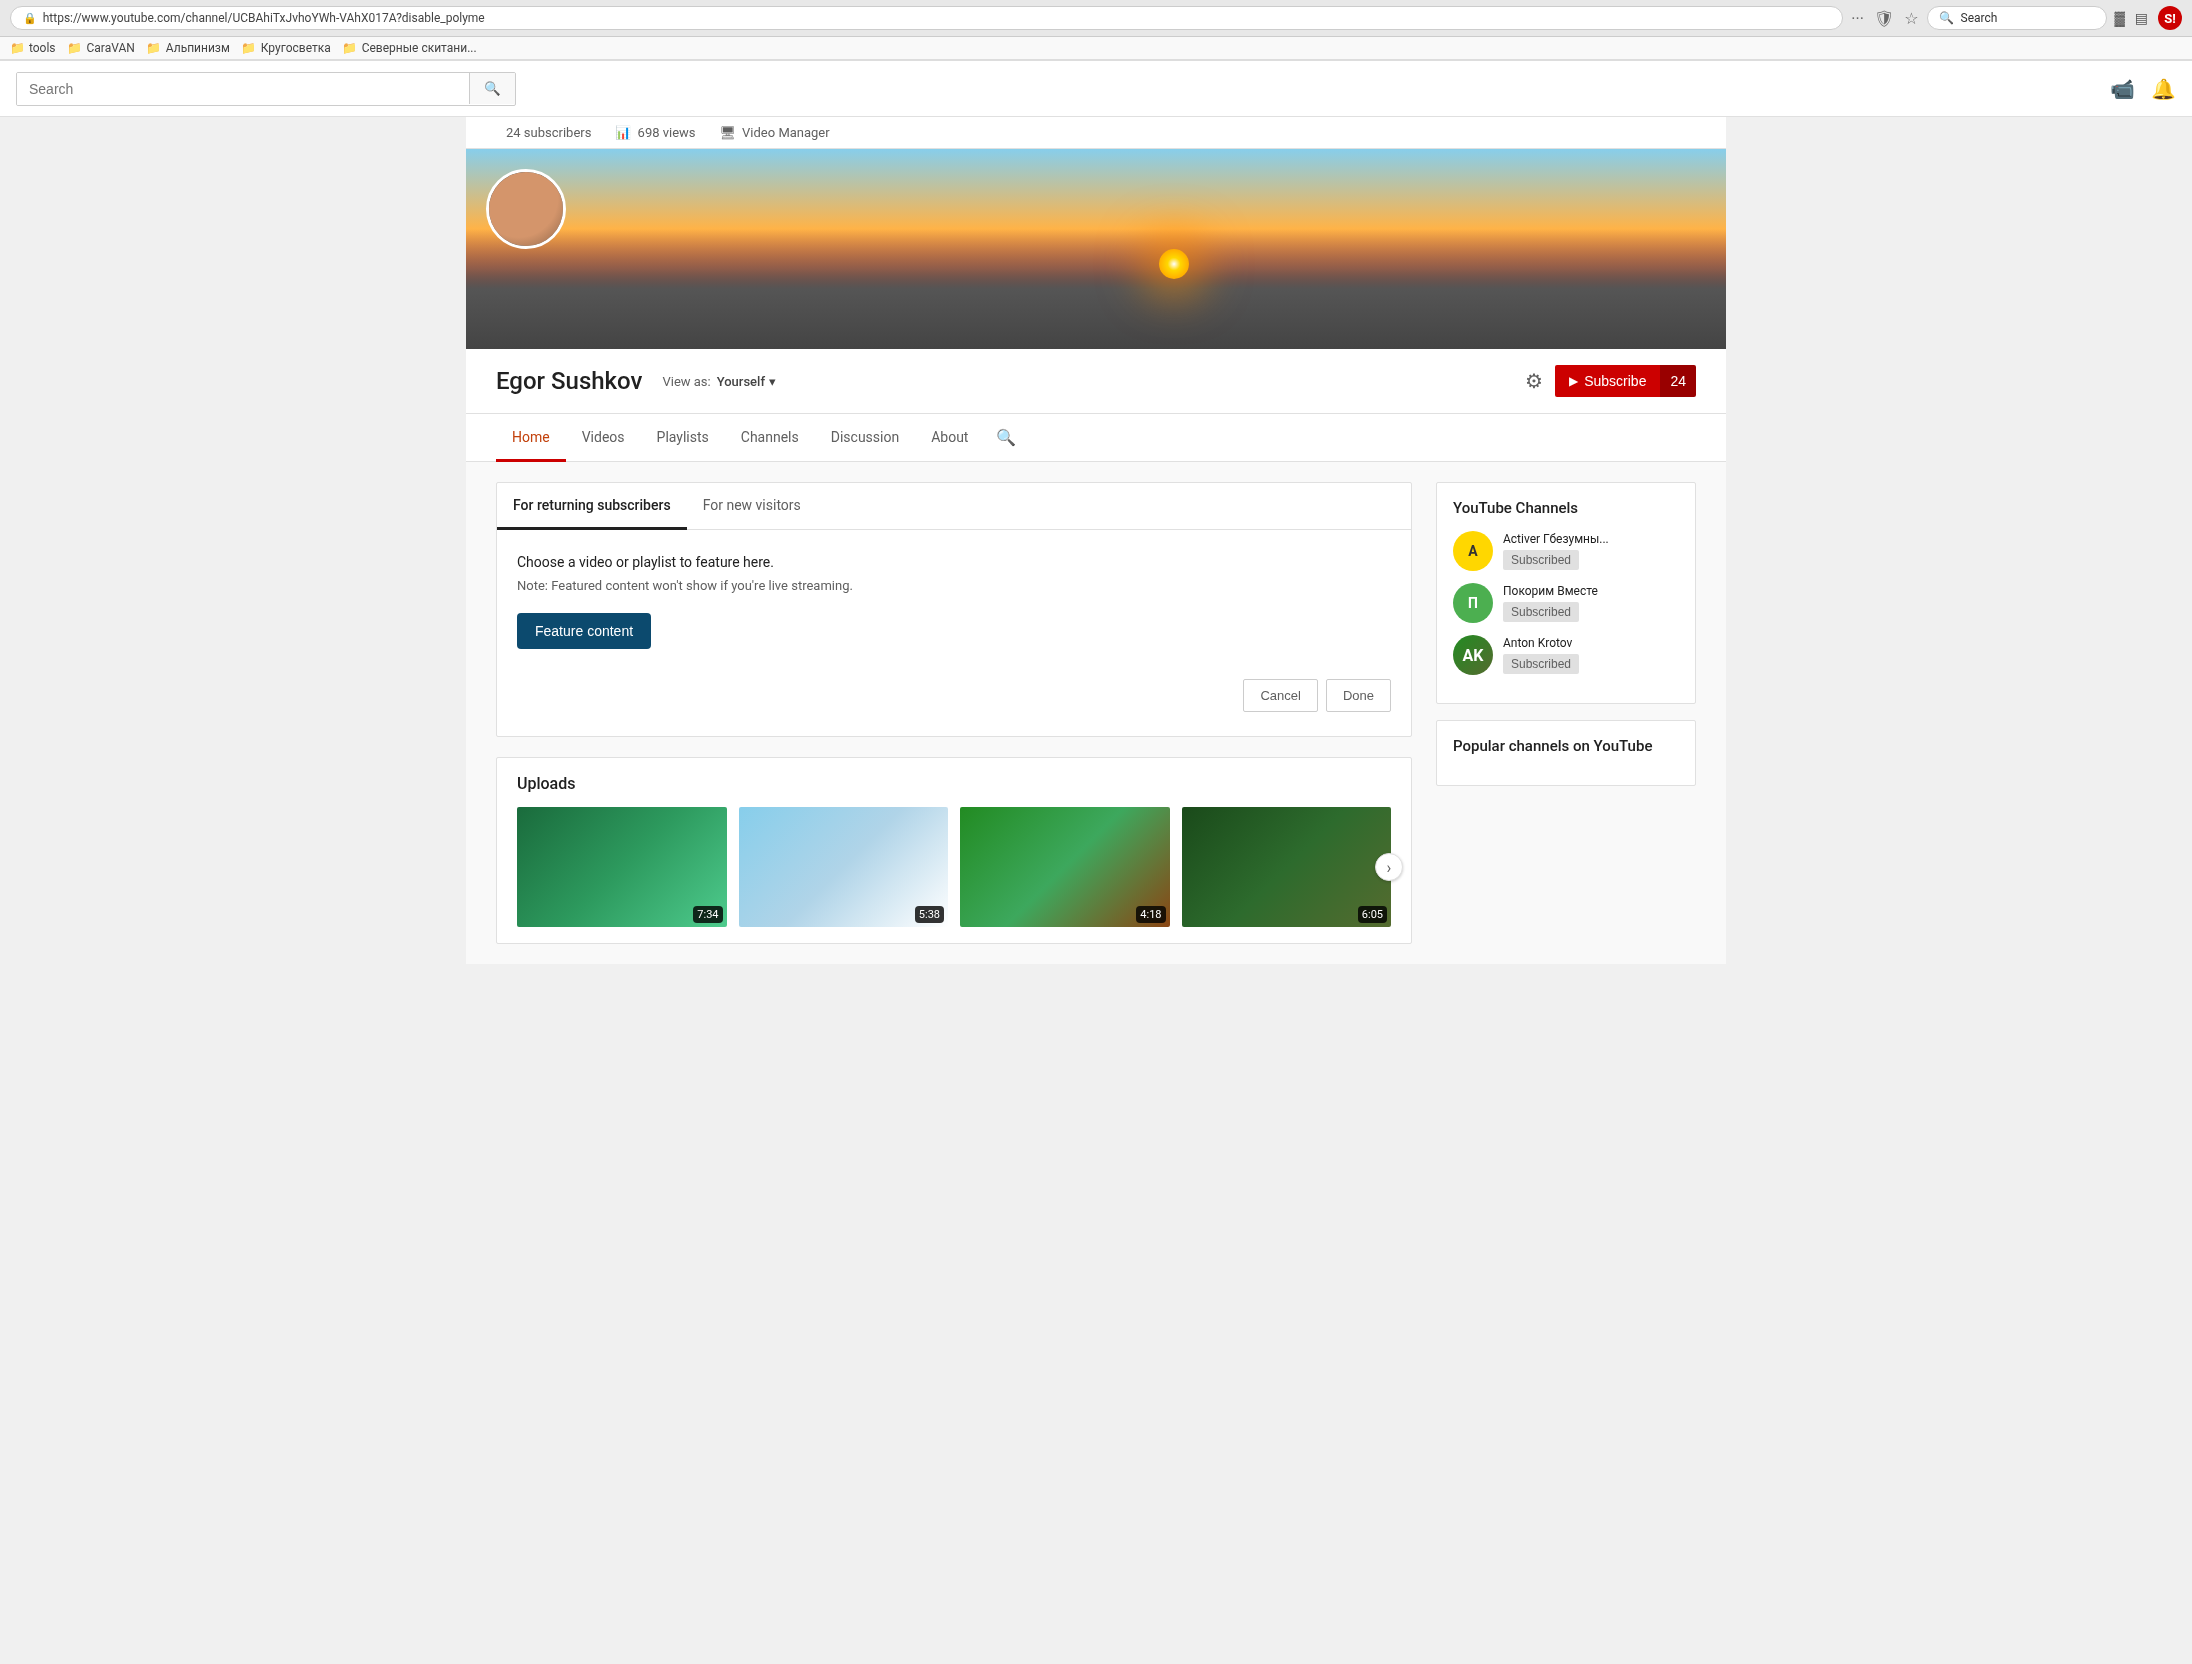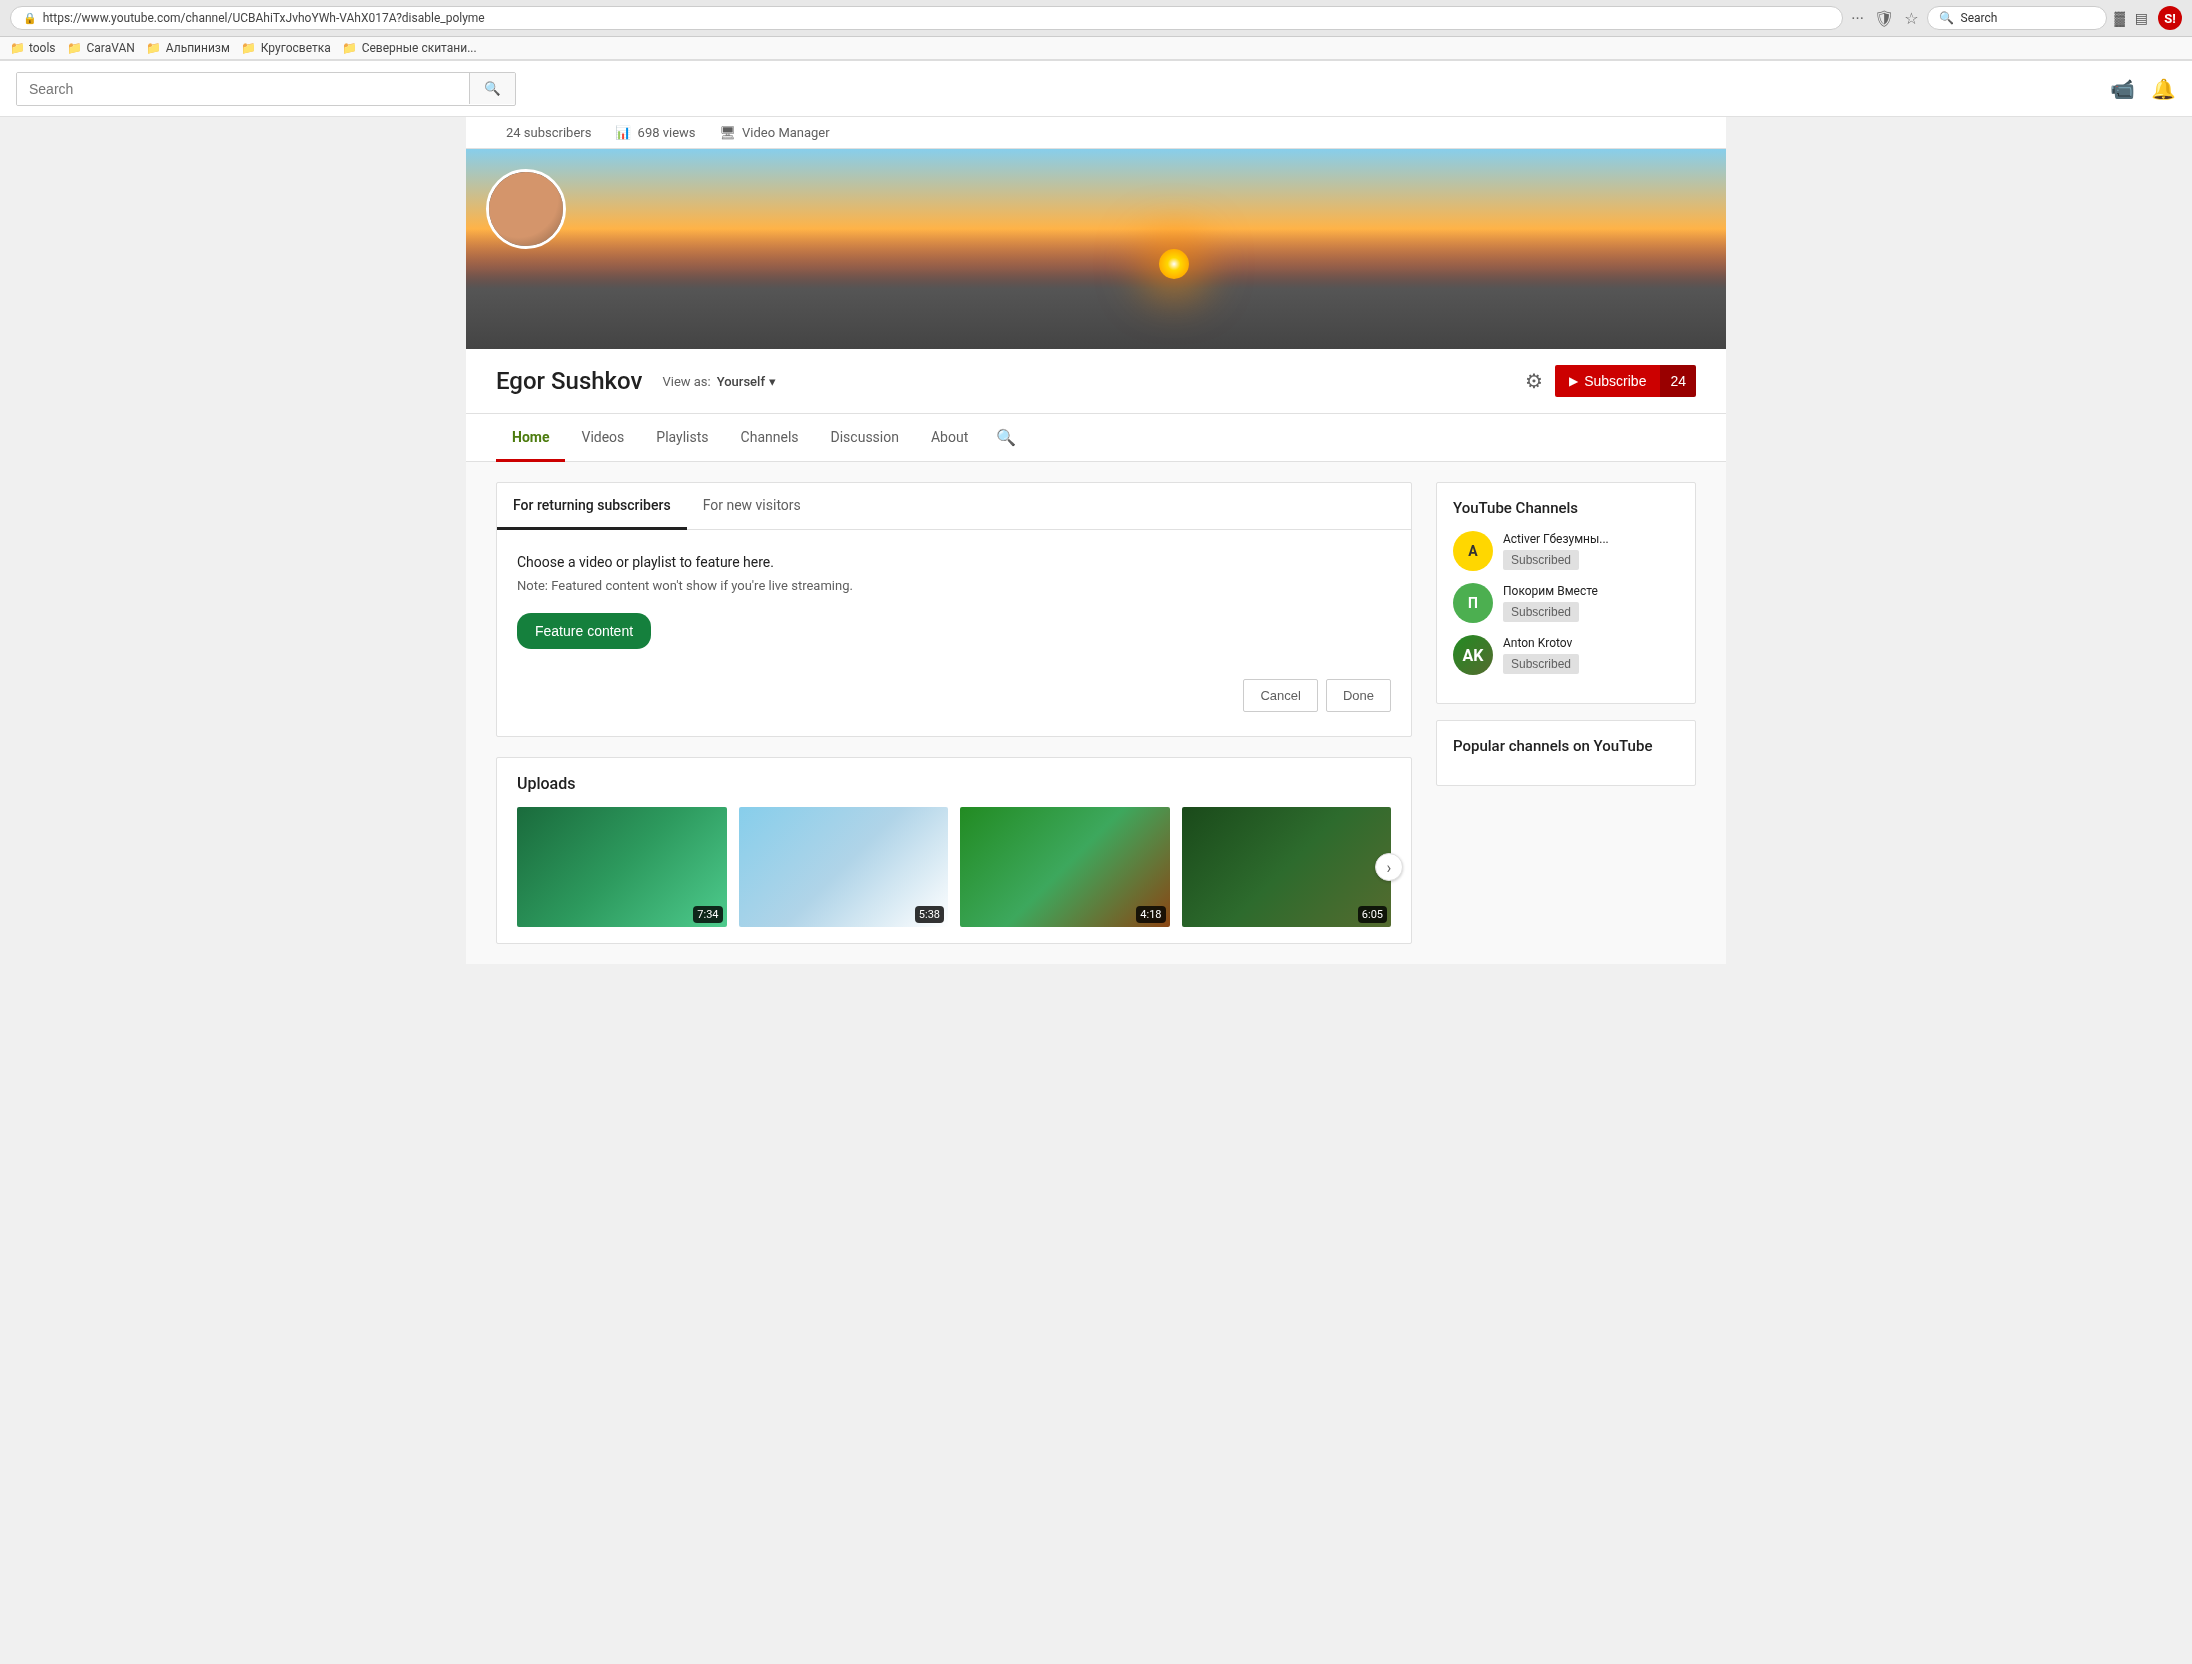--- a/index.html
+++ b/index.html
@@ -47,37 +47,37 @@
     .channel-actions { margin-left: auto; display: flex; align-items: center; gap: 12px; }
     .settings-icon { color: #606060; font-size: 20px; cursor: pointer; }
     .subscribe-btn { display: flex; align-items: center; gap: 0; border-radius: 2px; overflow: hidden; cursor: pointer; }
     .subscribe-btn-main { background: #cc0000; color: white; border: none; padding: 8px 14px; font-size: 14px; font-weight: 500; display: flex; align-items: center; gap: 6px; cursor: pointer; }
     .subscribe-btn-main .yt-logo { font-size: 12px; }
     .subscribe-count { background: #990000; color: white; border: none; padding: 8px 10px; font-size: 14px; font-weight: 500; cursor: pointer; }
 
     
     .channel-tabs { display: flex; align-items: center; padding: 0 30px; border-bottom: 1px solid #e0e0e0; background: white; }
     .tab-item { padding: 14px 16px; font-size: 14px; color: #606060; cursor: pointer; border-bottom: 3px solid transparent; margin-bottom: -1px; }
-    .tab-item.active { color: #4d7c0f; border-bottom-color: #cc0000; font-weight: 700; }
+    .tab-item.active { color: #c2410c; border-bottom-color: #cc0000; font-weight: 400; }
     .tab-search { margin-left: 4px; color: #606060; cursor: pointer; font-size: 16px; padding: 14px 8px; }
 
     
     .main-content { display: flex; gap: 0; padding: 20px 30px; background: #f9f9f9; }
     .content-left { flex: 1; }
     .content-right { width: 260px; margin-left: 24px; }
 
     
     .feature-panel { background: white; border: 1px solid #e0e0e0; border-radius: 2px; margin-bottom: 20px; }
     .feature-tabs { display: flex; border-bottom: 1px solid #e0e0e0; }
     .feature-tab { padding: 14px 16px; font-size: 14px; cursor: pointer; border-bottom: 3px solid transparent; margin-bottom: -1px; color: #606060; }
     .feature-tab.active { color: #212121; border-bottom-color: #212121; font-weight: 500; }
     .feature-body { padding: 24px 20px; }
     .feature-body p { color: #212121; margin-bottom: 8px; font-size: 14px; }
     .feature-body .note { color: #606060; font-size: 13px; margin-bottom: 20px; }
-    .feature-content-btn { background: #15803d; color: white; border: none; padding: 10px 18px; font-size: 14px; font-weight: 500; border-radius: 14px; cursor: pointer; margin-bottom: 30px; }
+    .feature-content-btn { background: #0c4a6e; color: white; border: none; padding: 10px 18px; font-size: 14px; font-weight: 500; border-radius: 4px; cursor: pointer; margin-bottom: 30px; }
     .feature-actions { display: flex; justify-content: flex-end; gap: 8px; padding: 0; align-items: center; }
     .btn-cancel { background: white; color: #606060; border: 1px solid #ccc; padding: 8px 16px; font-size: 13px; border-radius: 2px; cursor: pointer; }
     .btn-done { background: white; color: #606060; border: 1px solid #ccc; padding: 8px 16px; font-size: 13px; border-radius: 2px; cursor: pointer; }
 
     
     .uploads-section { background: white; border: 1px solid #e0e0e0; border-radius: 2px; padding: 16px 20px; }
     .uploads-title { font-size: 16px; font-weight: 500; color: #212121; margin-bottom: 14px; }
     .video-grid { display: flex; gap: 12px; position: relative; }
     .video-thumb { flex: 1; cursor: pointer; }
     .thumb-img { width: 100%; height: 120px; background: #555; border-radius: 2px; position: relative; overflow: hidden; }

